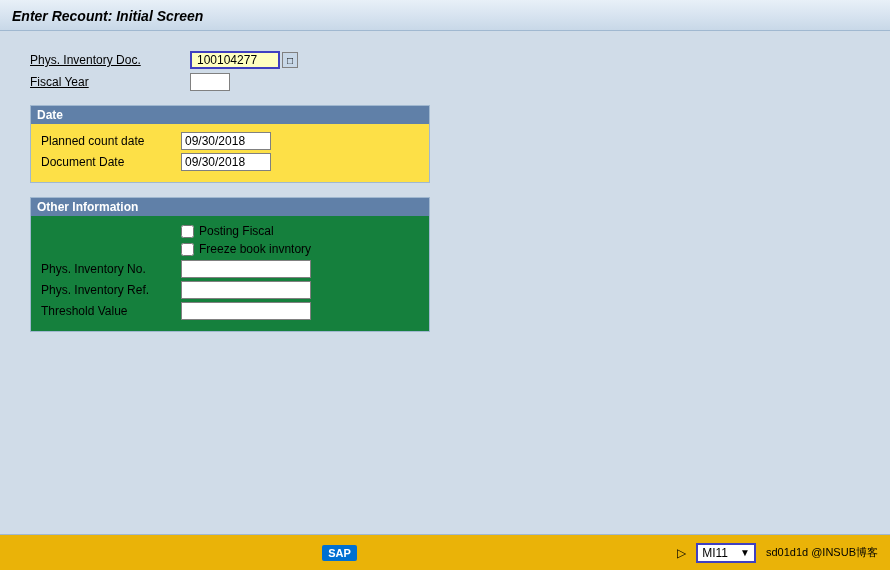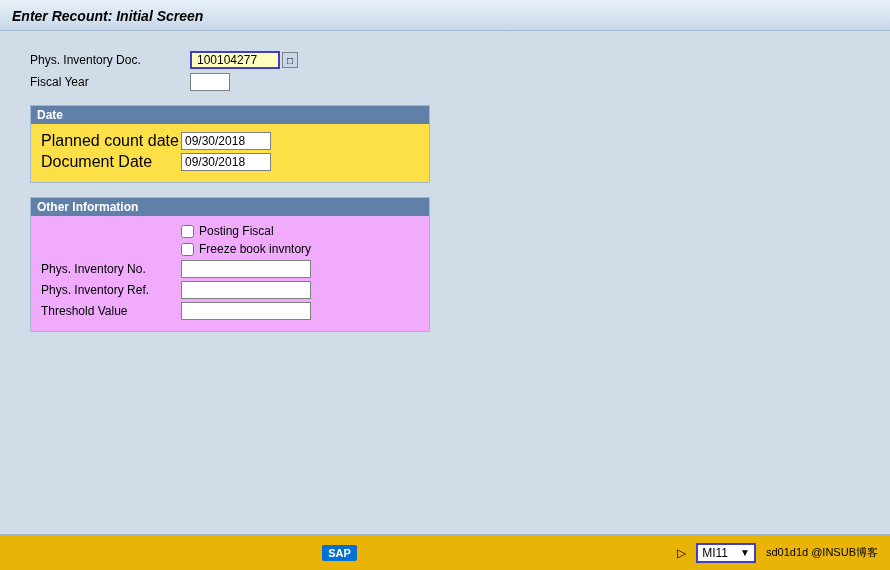--- a/index.html
+++ b/index.html
@@ -59,20 +59,21 @@
     
     .form-row {
       display: flex;
       align-items: center;
       margin-bottom: 4px;
     }
     .form-label {
       width: 160px;
       font-size: 12px;
       color: #000;
+      text-decoration: underline;
     }
     .form-input {
       border: 1px solid #808080;
       background: #fff;
       padding: 1px 5px;
       font-size: 12px;
       height: 18px;
     }
     .input-phys-doc {
       width: 90px;
@@ -114,35 +115,35 @@
     }
 
     
     .date-row {
       display: flex;
       align-items: center;
       margin-bottom: 3px;
     }
     .date-label {
       width: 140px;
-      font-size: 16px;
+      font-size: 12px;
     }
     .date-input {
       width: 90px;
       border: 1px solid #808080;
       background: #fff;
       padding: 1px 3px;
       font-size: 12px;
       height: 18px;
     }
 
     
     .other-section {
       border: 1px solid #a0b8d0;
-      background: #f0abfc;
+      background: #15803d;
       margin-top: 14px;
       width: 400px;
     }
 
     
     .checkbox-row {
       display: flex;
       align-items: center;
       margin-bottom: 4px;
       margin-left: 140px;

